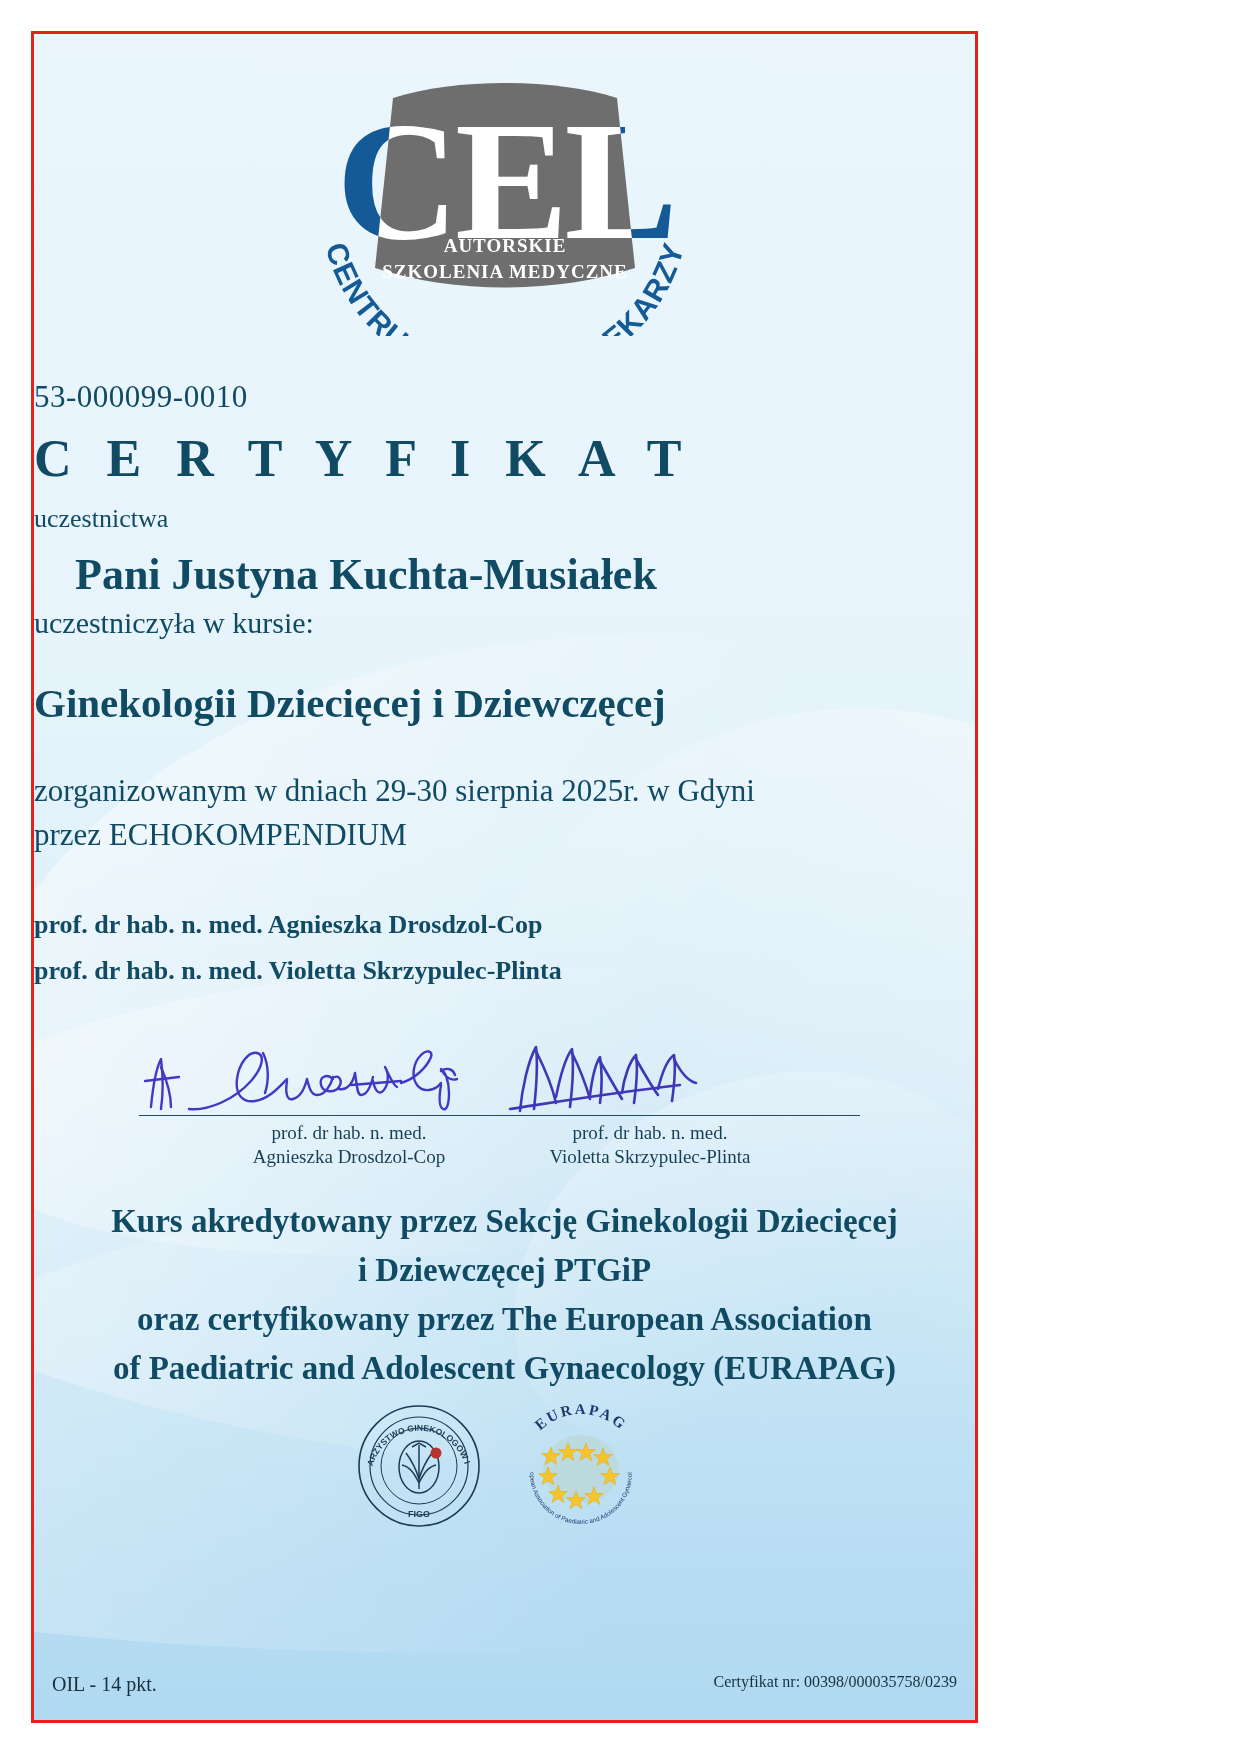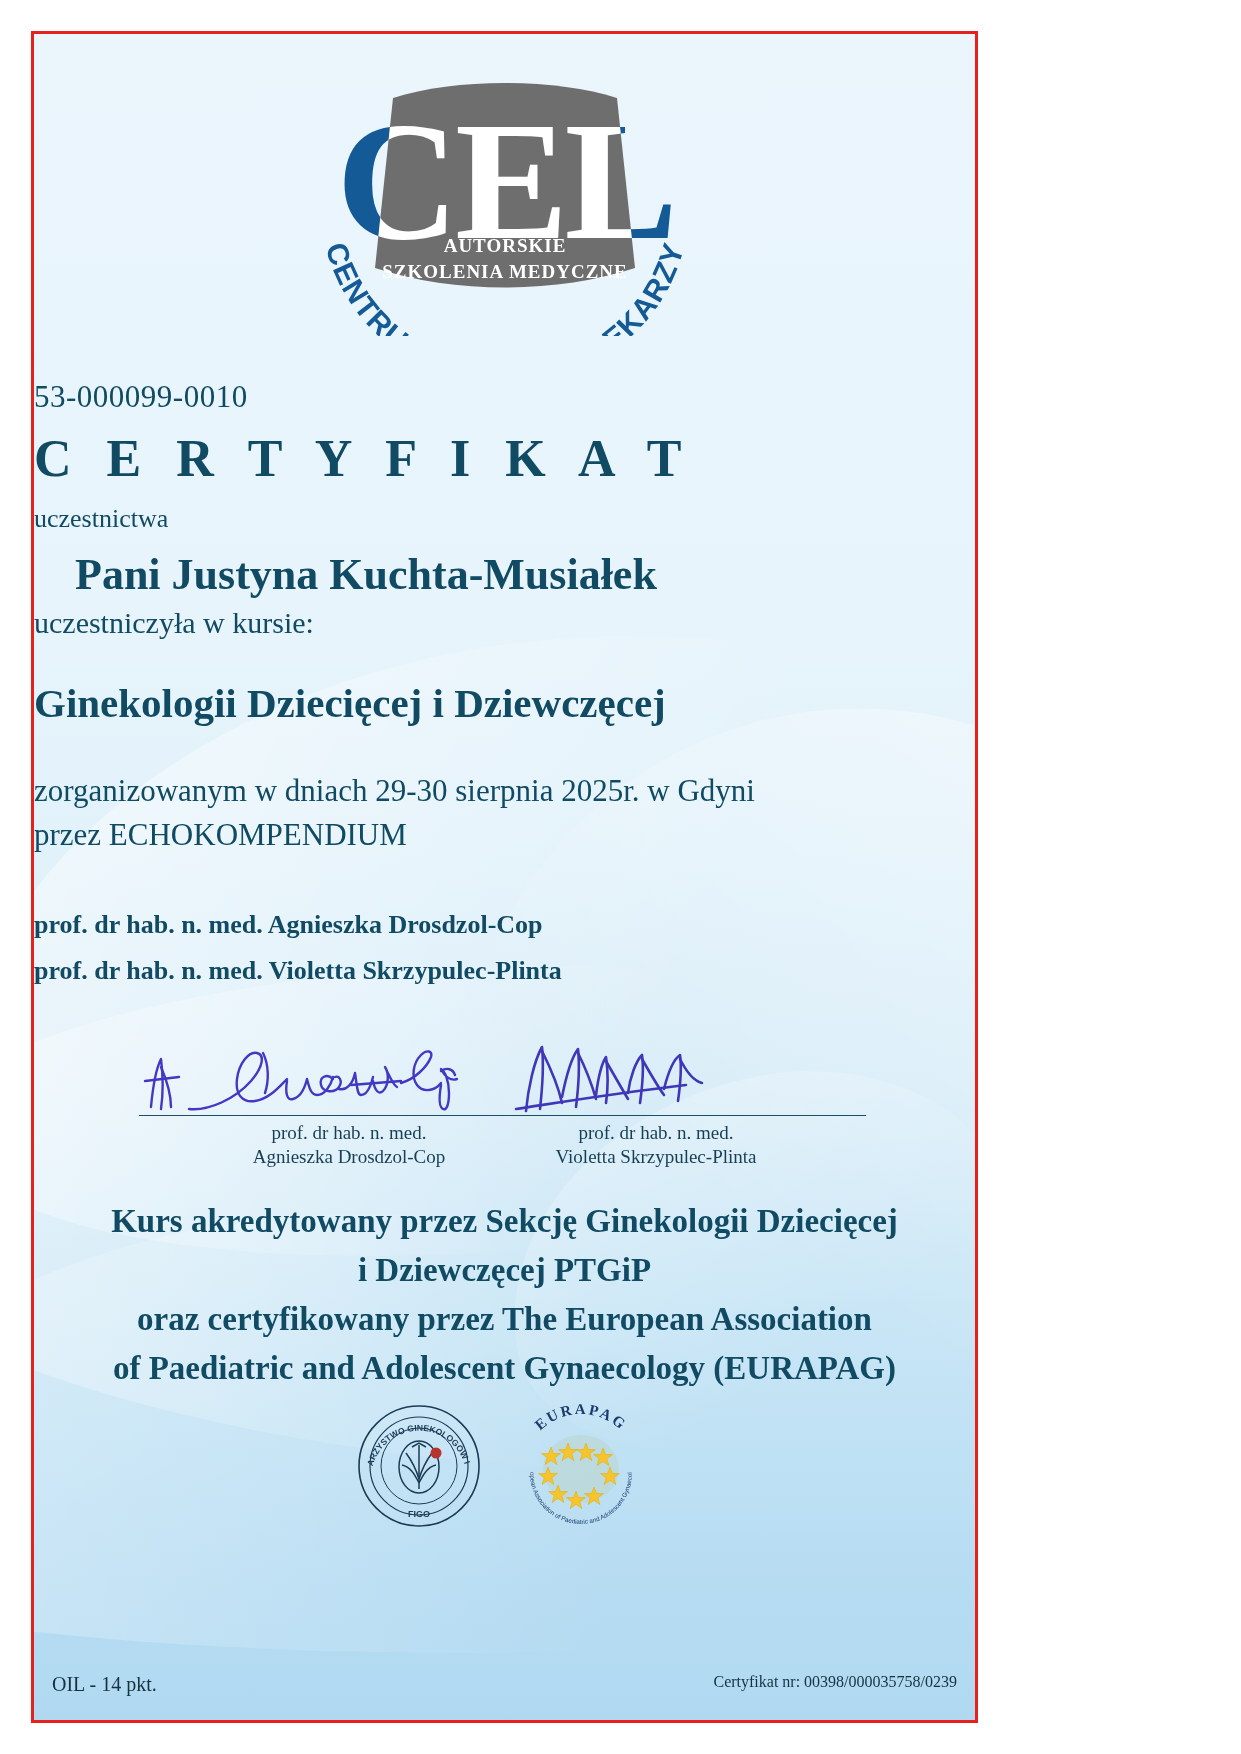--- a/index.html
+++ b/index.html
@@ -105,21 +105,21 @@
     position:absolute;left:0;right:0;top:735px;
     font-size:31px;line-height:44px;
   }
   .leaders{
     position:absolute;left:0;right:0;top:868px;
     font-size:26px;font-weight:bold;line-height:46px;
   }
 
   
   .sigrow{
-    position:absolute;left:0;right:4px;top:1005px;height:150px;
+    position:absolute;left:0;right:10px;top:1005px;height:150px;
   }
   .sigbox{position:absolute;width:420px;}
   .sig-left{left:105px;}
   .sig-right{right:105px;}
   .sig-ink{position:relative;height:70px;}
   .sig-ink svg{position:absolute;left:0;bottom:-6px;}
   .sigline{
     border-bottom:1.4px solid #1d4e63;
     height:0;margin-top:6px;
   }

